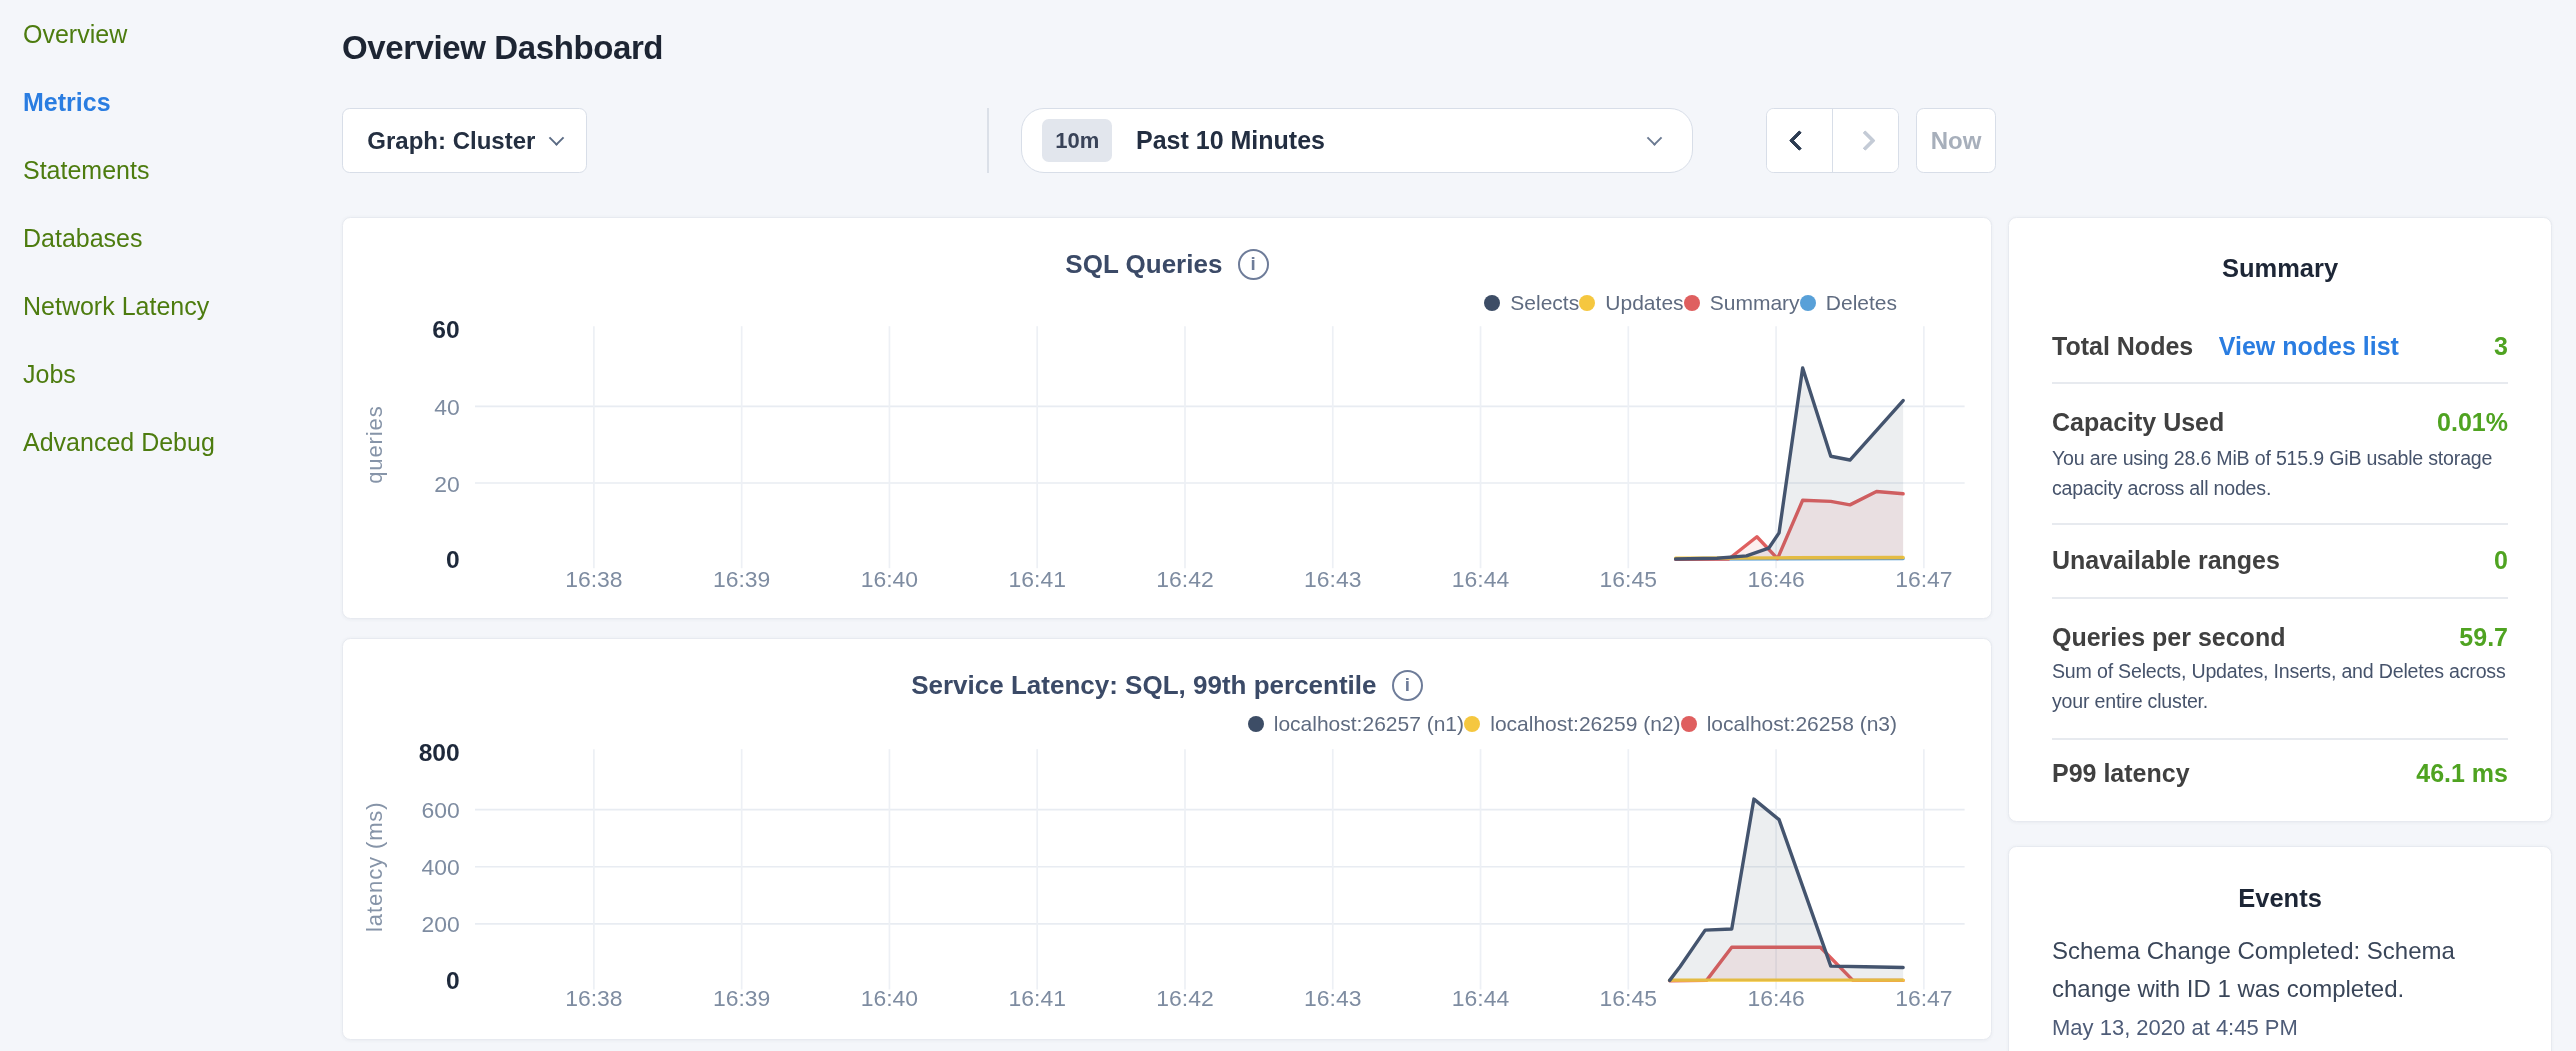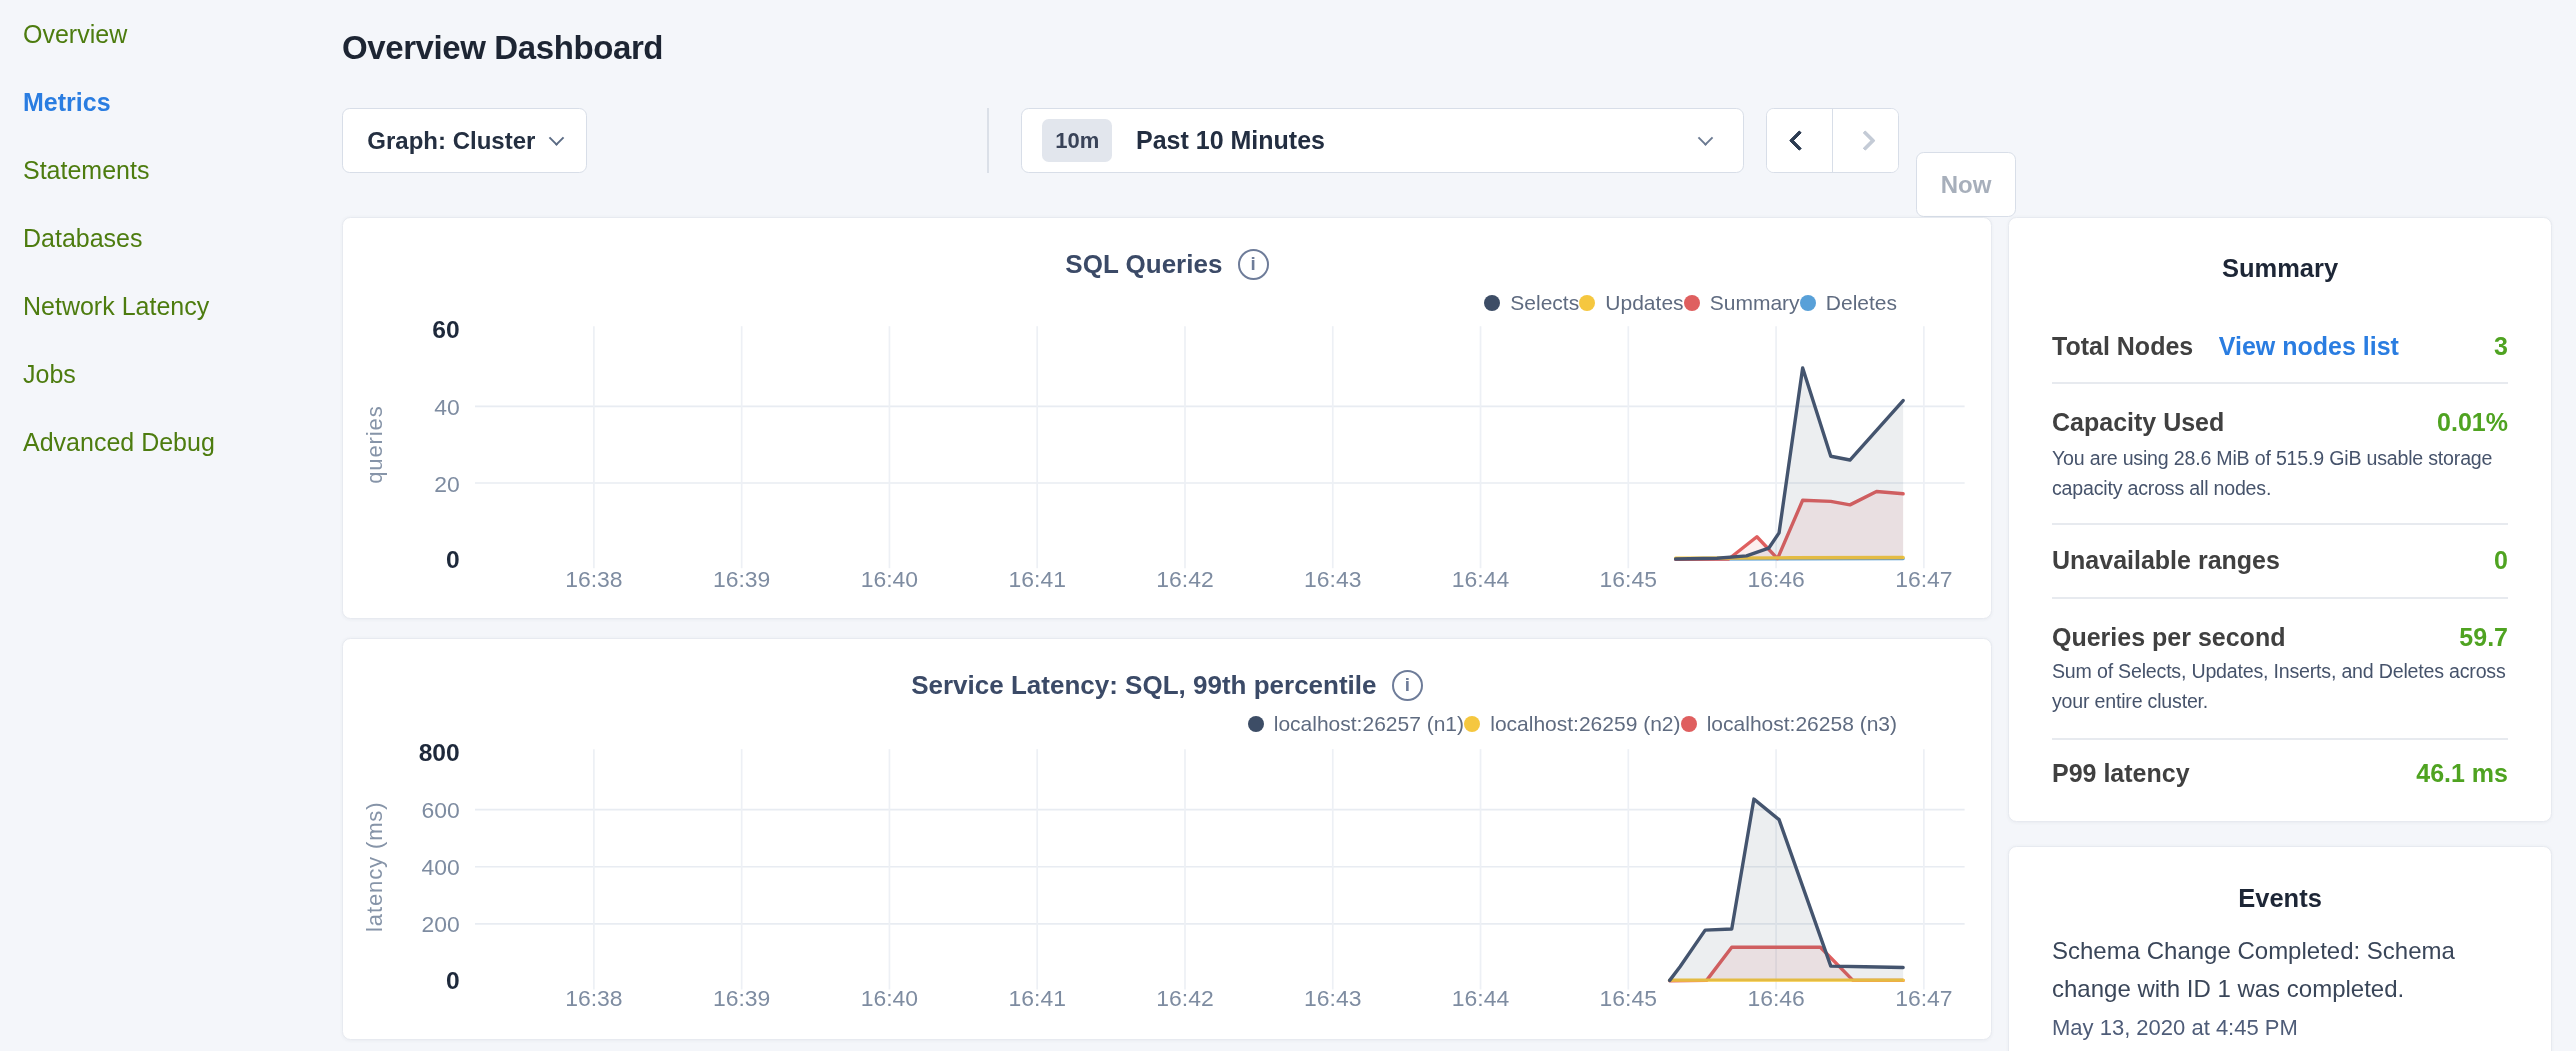--- a/index.html
+++ b/index.html
@@ -32,40 +32,40 @@
     font-family:inherit; cursor:pointer; height:65px; position:absolute;
   }
   .dd { font-size:24px; font-weight:700; color:#242f41; gap:15.3px; }
   .dd-graph { left:0; width:245px; }
   .dd-dashboard { left:287px; width:316px; }
   .caret {
     width:11px; height:11px; border-right:2.6px solid #5b6b84; border-bottom:2.6px solid #5b6b84;
     transform:rotate(45deg) translate(-1.7px,-1.7px); display:inline-block;
   }
   .vdiv { position:absolute; left:645px; top:0; width:1.7px; height:65px; background:#dbe0e8; }
-  .timepicker { left:679px; width:723px; justify-content:flex-start; padding:0 31px 0 20.4px; }
+  .timepicker { left:679px; width:672px; justify-content:flex-start; padding:0 31px 0 20.4px;border-radius:23px; }
   .badge {
     background:#e2e6ed; color:#394358; font-size:22px; font-weight:700;
     border-radius:6.8px; padding:8.5px 12.8px;
   }
   .tr-label { font-size:25px; font-weight:700; color:#232e41; margin-left:24px; }
   .timepicker .caret { position:absolute; right:32px; border-color:#6b7a92; }
   .navgroup {
     position:absolute; left:1424px; top:0; width:133px; height:65px;
     background:#fff; border:1.7px solid #d8dee8; border-radius:7.7px;
     display:flex; overflow:hidden;
   }
   .navbtn {
     flex:1; border:none; background:#fff; display:flex; align-items:center; justify-content:center; cursor:pointer;
   }
   .navbtn:first-child { border-right:1.7px solid #d8dee8; }
   .chev { width:14.5px; height:14.5px; display:inline-block; }
   .chev.left  { border-left:4.3px solid #2d3c52; border-bottom:4.3px solid #2d3c52; transform:rotate(45deg); border-radius:1.7px; }
   .chev.right { border-right:4.3px solid #c4cbd6; border-top:4.3px solid #c4cbd6; transform:rotate(45deg); border-radius:1.7px; }
-  .nowbtn { left:1574px; width:100px; font-size:24px; font-weight:700; color:#a7afbb;margin-top:44px; }
+  .nowbtn { left:1574px; width:80px; font-size:24px; font-weight:700; color:#a7afbb; }
   
   .card {
     position:absolute; background:#fff; border:1.7px solid #e7eaf0; border-radius:8.5px;
     box-shadow:0 0.9px 3.4px rgba(45,55,75,0.05);
   }
   .chart-card { left:0; width:1650px; height:402px; }
   .chart-card.c1 { top:217px; }
   .chart-card.c2 { top:638px; }
   .chart-head {
     position:absolute; top:31px; left:0; right:0;

